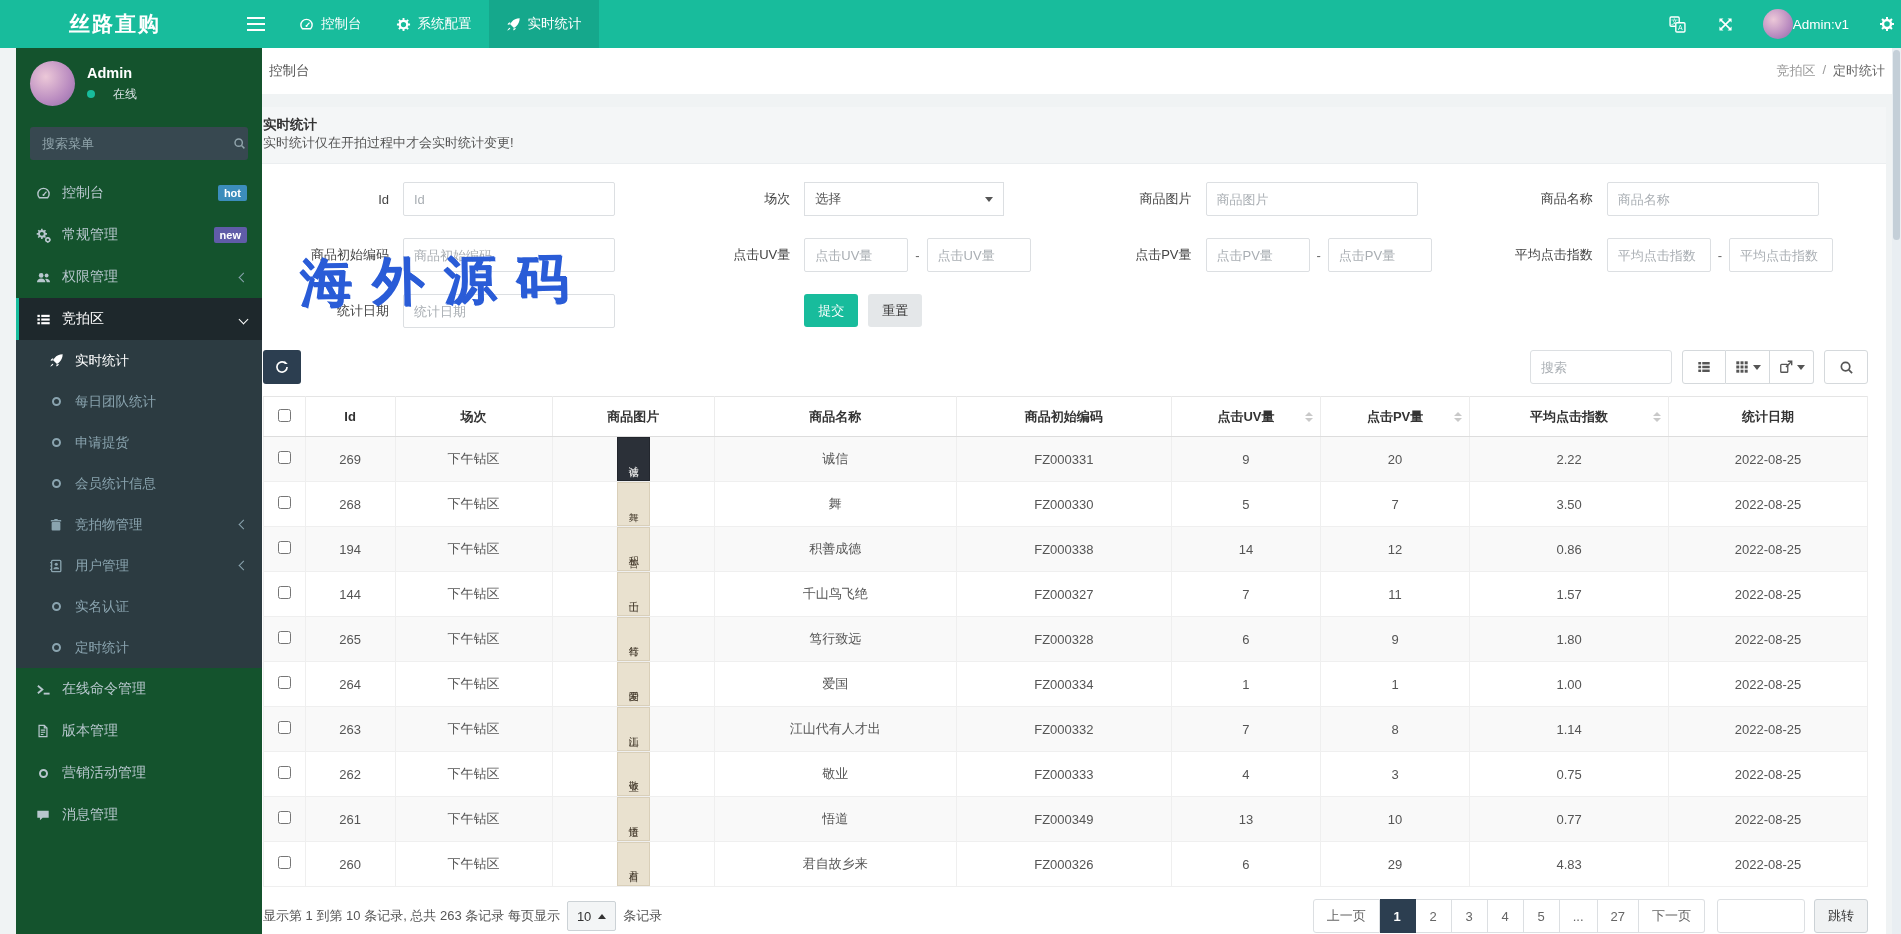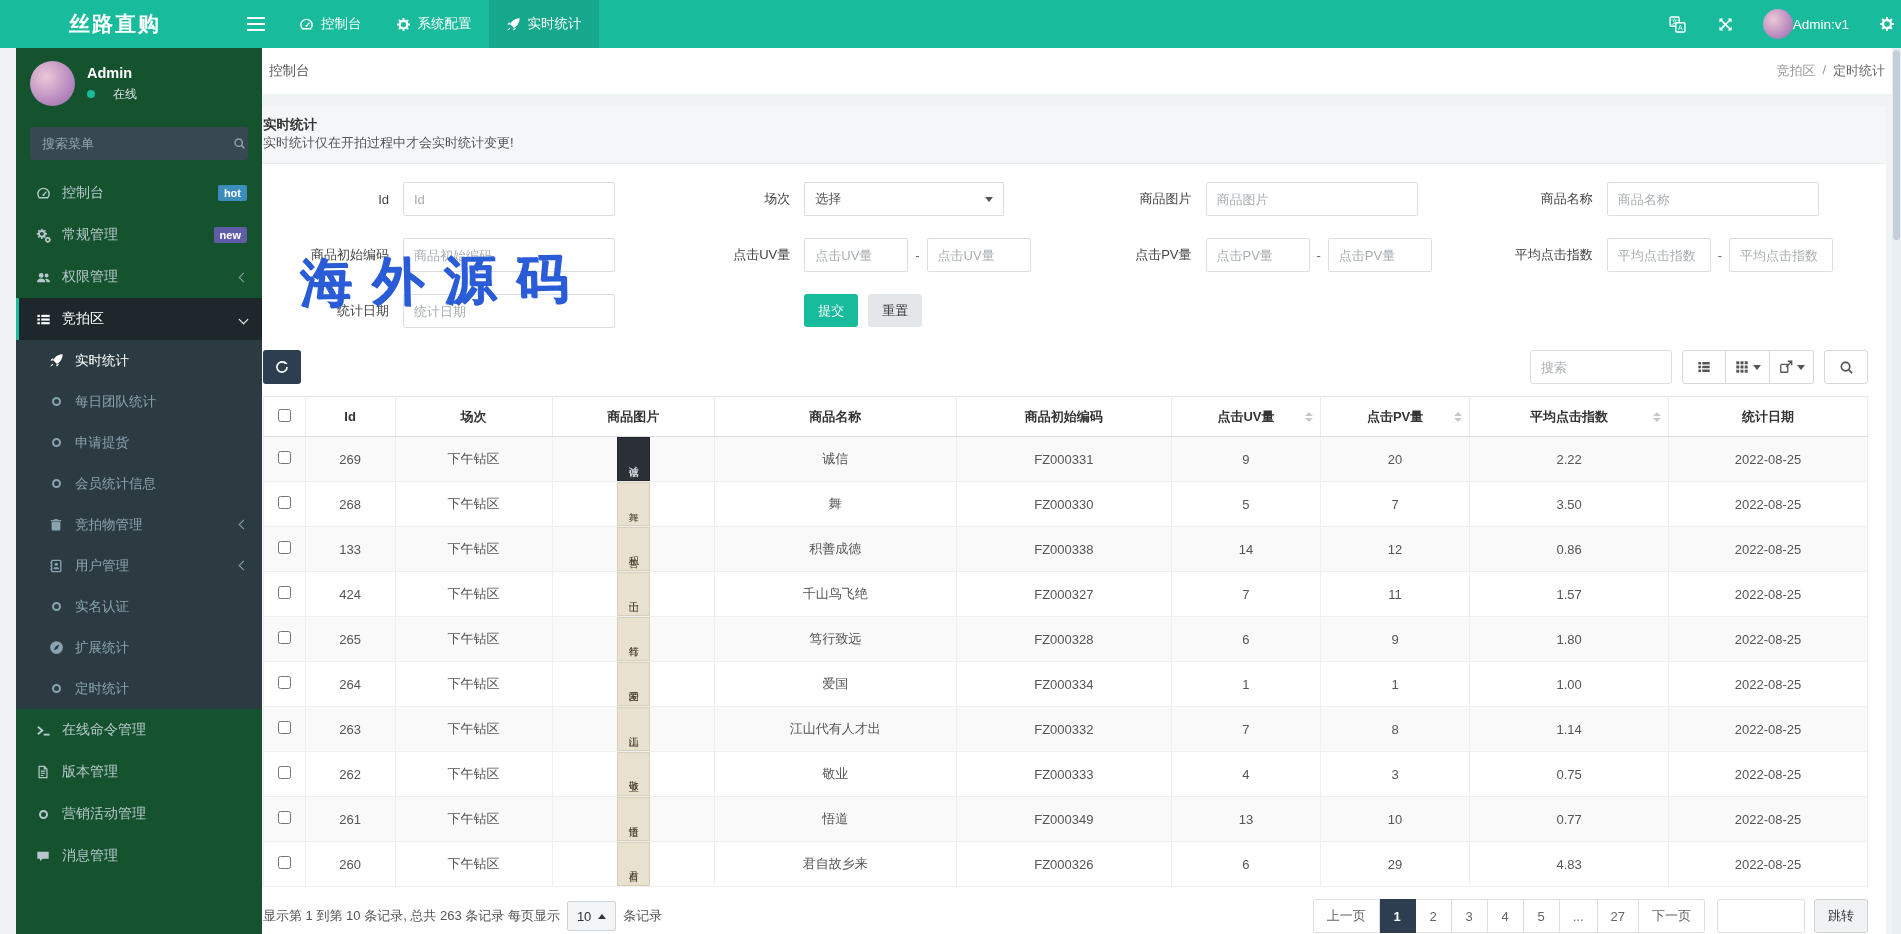--- a/index.html
+++ b/index.html
@@ -311,29 +311,20 @@
             </svg>
           </span>
           <span>用户管理</span>
           <span class="chev left"></span>
         </div>
         <div class="menu-item">
           <span class="mi">
             <span class="ring"></span>
           </span>
           <span>实名认证</span>
-        </div>
-        <div class="menu-item">
-          <span class="mi">
-            <svg width="15" height="15" viewBox="0 0 16 16">
-              <circle cx="8" cy="8" r="6.8" fill="currentColor"></circle>
-              <path d="M11.2 4.8 7.2 6.6 5 11.2l4-1.8z" fill="#2c3b41"></path>
-            </svg>
-          </span>
-          <span>扩展统计</span>
         </div>
         <div class="menu-item">
           <span class="mi">
             <span class="ring"></span>
           </span>
           <span>定时统计</span>
         </div>
       </div>
       <div class="menu-item">
         <span class="mi">
@@ -566,35 +557,35 @@
                 </td>
                 <td>舞</td>
                 <td>FZ000330</td>
                 <td>5</td>
                 <td>7</td>
                 <td>3.50</td>
                 <td>2022-08-25</td>
               </tr>
               <tr>
                 <td><input type="checkbox" style=""></td>
-                <td>133</td>
+                <td>194</td>
                 <td>下午钻区</td>
                 <td>
                   <div class="thumb">积善</div>
                 </td>
                 <td>积善成德</td>
                 <td>FZ000338</td>
                 <td>14</td>
                 <td>12</td>
                 <td>0.86</td>
                 <td>2022-08-25</td>
               </tr>
               <tr>
                 <td><input type="checkbox" style=""></td>
-                <td>424</td>
+                <td>144</td>
                 <td>下午钻区</td>
                 <td>
                   <div class="thumb">千山</div>
                 </td>
                 <td>千山鸟飞绝</td>
                 <td>FZ000327</td>
                 <td>7</td>
                 <td>11</td>
                 <td>1.57</td>
                 <td>2022-08-25</td>

